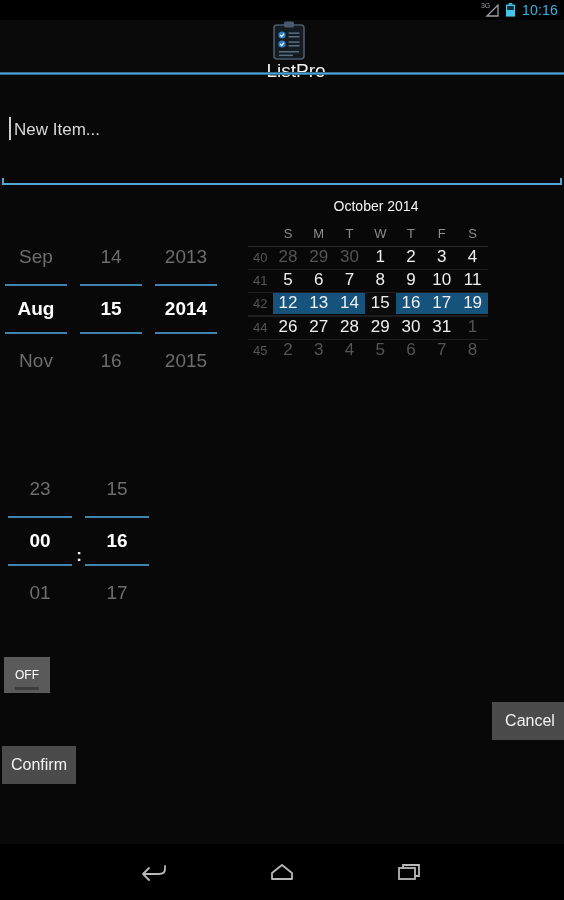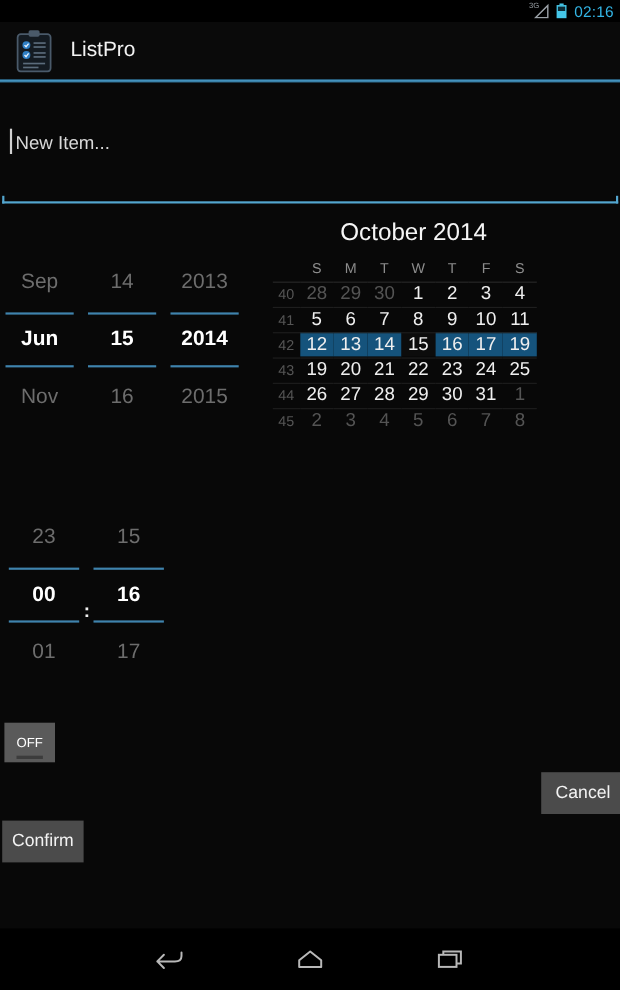--- a/index.html
+++ b/index.html
@@ -21,21 +21,21 @@
   .sb-3g {
     position:absolute; left:-2px; top:-1px; font-size:7px; color:#9aa0a6;
     font-family:"Liberation Sans", sans-serif; line-height:8px;
   }
   .sb-battery { width:11px; height:14px; margin-right:6px; position:relative; }
   .sb-time { color:#33b5e5; font-size:14px; letter-spacing:.2px; }
 
   
   .titlebar {
     position:absolute; top:20px; left:0; width:564px; height:52px;
-    display:flex; align-items:center; padding-left:12px; background:#0a0a0a;
+    display:flex; align-items:center; padding-left:28px; background:#0a0a0a;flex-direction:column;
   }
   .app-icon { width:38px; height:40px; margin-right:14px; }
   .app-title { color:#f2f2f2; font-size:19px; }
   .title-rule {
     position:absolute; top:72px; left:0; width:564px; height:3px;
     background:#2f6d8f;
   }
   .title-rule::after{
     content:""; position:absolute; left:0; top:1px; width:100%; height:1px;
     background:#4ea3d0;
@@ -68,21 +68,21 @@
   .date-spinner .spin-col.c1 { width:62px; }
   .date-spinner .spin-col.c2 { width:62px; }
   .spin-ghost { color:#6d6d6d; font-size:19px; height:38px; line-height:38px; }
   .spin-bar { height:2px; background:#3f83ad; margin:8px 0; }
   .spin-value {
     color:#ffffff; font-size:19px; font-weight:bold; height:30px; line-height:30px;
   }
 
   
   .calendar { position:absolute; left:248px; top:198px; width:240px; }
-  .cal-title { text-align:center; color:#f5f5f5; font-size:22px; padding-left:16px; }
+  .cal-title { text-align:center; color:#f5f5f5; font-size:14px; padding-left:16px; }
   .cal-grid { margin-top:12px; width:100%; border-collapse:collapse; }
   .cal-grid td, .cal-grid th { text-align:center; font-weight:normal; }
   .cal-wk-head { width:24px; }
   .cal-dayname { color:#8c8c8c; font-size:13px; padding-bottom:4px; }
   .cal-sep-row td { border-bottom:1px solid #2a2a2a; height:1px; padding:0; }
   .cal-wknum { color:#555555; font-size:13px; width:24px; }
   .cal-day {
     font-size:17px; font-weight:bold; color:#efefef; height:22px; width:30px;
   }
   .cal-day.adj { color:#545454; font-weight:normal; }
@@ -134,21 +134,21 @@
         <path d="M4 13 L15 2 L15 13 Z" fill="none" stroke="#9aa0a6" stroke-width="1.3"></path>
       </svg>
     </span>
     <span class="sb-battery">
       <svg width="11" height="14" viewBox="0 0 11 14">
         <rect x="3.6" y="0" width="3.8" height="1.6" fill="#45c6e8"></rect>
         <rect x="1" y="1.6" width="9" height="12" fill="#45c6e8"></rect>
         <rect x="2.2" y="3" width="6.6" height="4" fill="#0d2b35"></rect>
       </svg>
     </span>
-    <span class="sb-time">02:16</span>
+    <span class="sb-time">10:16</span>
   </div>
 
   <div class="titlebar">
     <span class="app-icon">
       <svg width="38" height="40" viewBox="0 0 38 40">
         <rect x="4" y="5" width="30" height="34" rx="3" fill="#141b22" stroke="#4a5a6a" stroke-width="1.6"></rect>
         <rect x="14" y="1.5" width="10" height="6" rx="1.6" fill="#4a5a6a"></rect>
         <circle cx="12" cy="15" r="3.6" fill="#2f7fc4"></circle>
         <path d="M10.3 15 L11.7 16.5 L14 13.6" stroke="#eaf4ff" stroke-width="1.2" fill="none"></path>
         <circle cx="12" cy="24" r="3.6" fill="#2f7fc4"></circle>
@@ -168,21 +168,21 @@
   <div class="input-wrap">
     <span class="caret"></span>
     <span class="input-text">New Item...</span>
     <span class="input-underline"></span>
   </div>
 
   <div class="date-spinner">
     <div class="spin-col c0">
       <div class="spin-ghost">Sep</div>
       <div class="spin-bar"></div>
-      <div class="spin-value">Jun</div>
+      <div class="spin-value">Aug</div>
       <div class="spin-bar"></div>
       <div class="spin-ghost">Nov</div>
     </div>
     <div class="spin-col c1">
       <div class="spin-ghost">14</div>
       <div class="spin-bar"></div>
       <div class="spin-value">15</div>
       <div class="spin-bar"></div>
       <div class="spin-ghost">16</div>
     </div>
@@ -246,30 +246,20 @@
             <td class="cal-day hl">13</td>
             <td class="cal-day hl">14</td>
             <td class="cal-day sel">15</td>
             <td class="cal-day hl">16</td>
             <td class="cal-day hl">17</td>
             <td class="cal-day hl">19</td>
           </tr>
           <tr class="cal-rowline">
             <td colspan="8"></td>
           </tr>
-          <tr>
-            <td class="cal-wknum">43</td>
-            <td class="cal-day">19</td>
-            <td class="cal-day">20</td>
-            <td class="cal-day">21</td>
-            <td class="cal-day">22</td>
-            <td class="cal-day">23</td>
-            <td class="cal-day">24</td>
-            <td class="cal-day">25</td>
-          </tr>
           <tr class="cal-rowline">
             <td colspan="8"></td>
           </tr>
           <tr>
             <td class="cal-wknum">44</td>
             <td class="cal-day">26</td>
             <td class="cal-day">27</td>
             <td class="cal-day">28</td>
             <td class="cal-day">29</td>
             <td class="cal-day">30</td>

